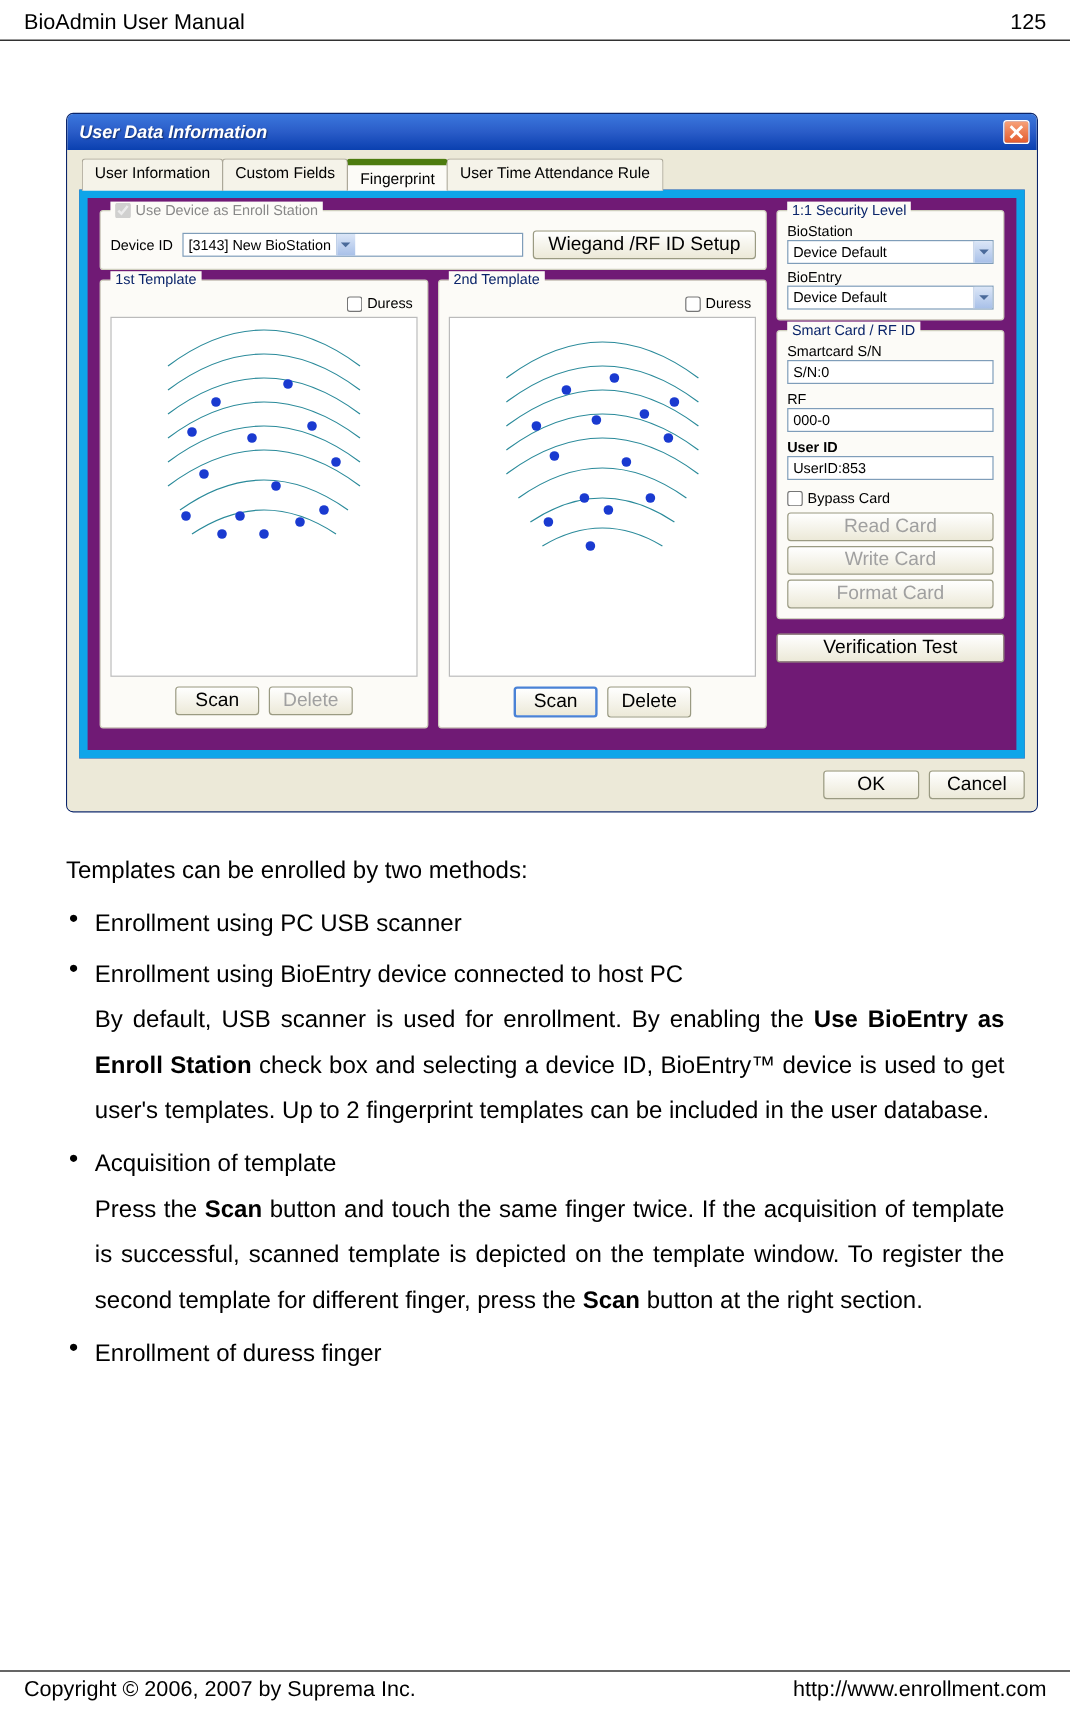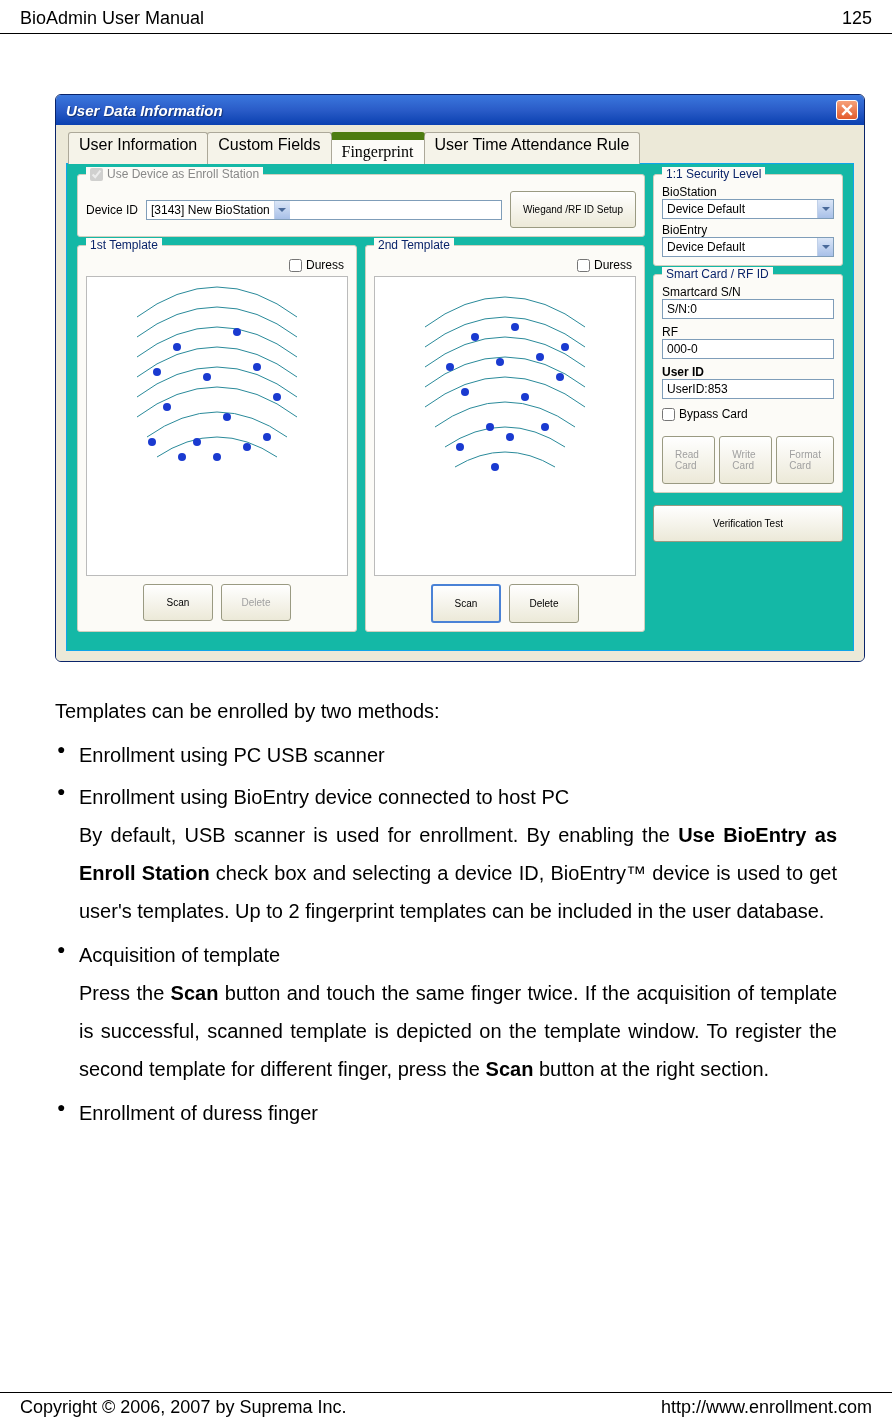--- a/index.html
+++ b/index.html
@@ -78,36 +78,35 @@
   .tabs {
     display: flex;
     border-bottom: none;
     margin-left: 2px;
   }
   .tab {
     background: #f5f3e9;
     border: 1px solid #aca899;
     border-bottom: none;
     padding: 3px 10px;
-    font-size: 16px;
+    font-size: 13px;
     margin-right: -1px;
     border-radius: 3px 3px 0 0;
     cursor: pointer;
     position: relative;
     top: 1px;
   }
   .tab.active {
     background: #fcfbf7;
-    border-top: 8px solid #4d7c0f;
+    border-top: 6px solid #4d7c0f;
     z-index: 2;
-    font-family: Liberation Serif, serif;
   }
   .tab-panel {
-    border: 1px solid #0ea5e9;
-    background: #14b8a6;
+    border: 7px solid #0ea5e9;
+    background: #701a75;
     padding: 10px;
   }
 
   
   .group {
     border: 1px solid #d0d0bf;
     border-radius: 3px;
     padding: 10px 8px 8px 8px;
     position: relative;
     margin-bottom: 8px;
@@ -158,24 +157,25 @@
     border-top: 4px solid #4a6a9a;
   }
 
   .xp-btn {
     display: inline-flex;
     align-items: center;
     justify-content: center;
     background: linear-gradient(to bottom, #fff, #ece9d8);
     border: 1px solid #9a9a82;
     border-radius: 3px;
-    padding: 12px 12px;
-    font-size: 10px;
+    padding: 2px 12px;
+    font-size: 16px;
     cursor: pointer;
     min-height: 22px;
+    text-align: center;
   }
   .xp-btn.highlight {
     border: 2px solid #4a82d6;
   }
   .xp-btn.disabled {
     color: #a0a0a0;
     cursor: default;
   }
 
   .txt-input {
@@ -395,32 +395,36 @@
               <div class="label">Smartcard S/N</div>
               <input class="txt-input" value="S/N:0" style="">
               <div class="label" style="margin-top:6px;">RF</div>
               <input class="txt-input" value="000-0" style="">
               <div class="label" style="margin-top:6px;font-weight:bold;">User ID</div>
               <input class="txt-input" value="UserID:853" style="">
               <div style="margin-top:8px; display:flex; align-items:center; gap:4px;">
                 <input type="checkbox" style="">
                 <span>Bypass Card</span>
               </div>
-              <div style="display:flex; flex-direction:row; gap:4px; margin-top:15px;">
+              <div style="display:flex; flex-direction:column; gap:4px; margin-top:5px;">
                 <div class="xp-btn disabled">Read Card</div>
                 <div class="xp-btn disabled">Write Card</div>
                 <div class="xp-btn disabled">Format Card</div>
               </div>
             </div>
 
             <div class="xp-btn" style="width:100%; margin-top:4px;">Verification Test</div>
           </div>
         </div>
       </div>
 
+      <div class="dlg-buttons">
+        <div class="xp-btn" style="width:80px;">OK</div>
+        <div class="xp-btn" style="width:80px;">Cancel</div>
+      </div>
     </div>
   </div>
 
   <div class="body-text">
     <p>Templates can be enrolled by two methods:</p>
     <ul class="bullets">
       <li>Enrollment using PC USB scanner</li>
       <li>
         <span>Enrollment using BioEntry device connected to host PC</span>
         <p class="sub">

